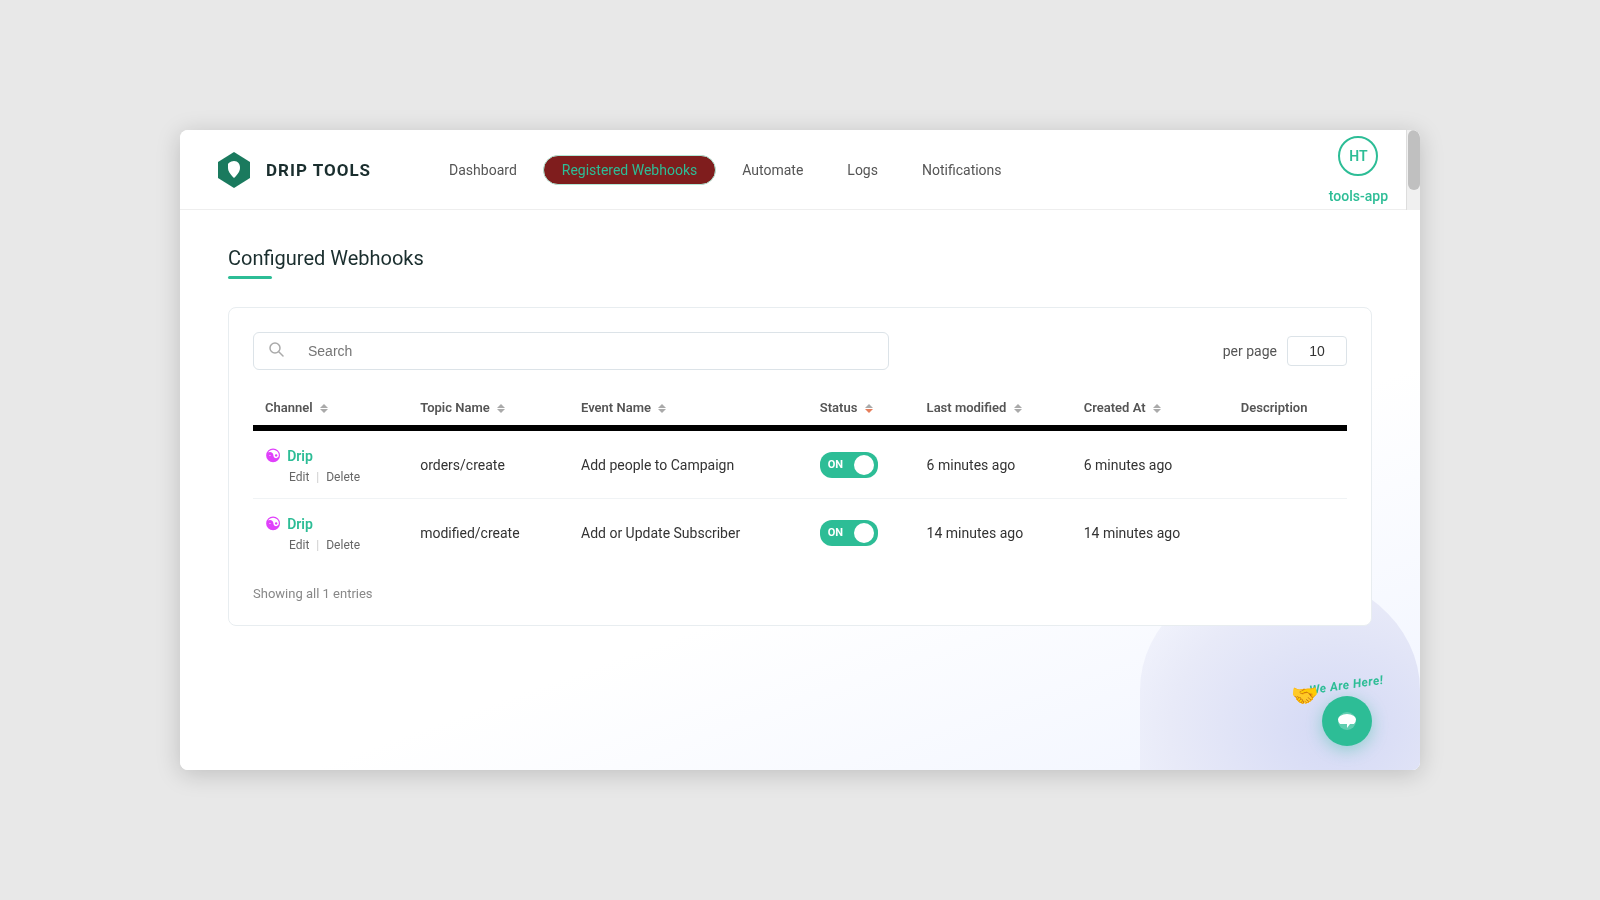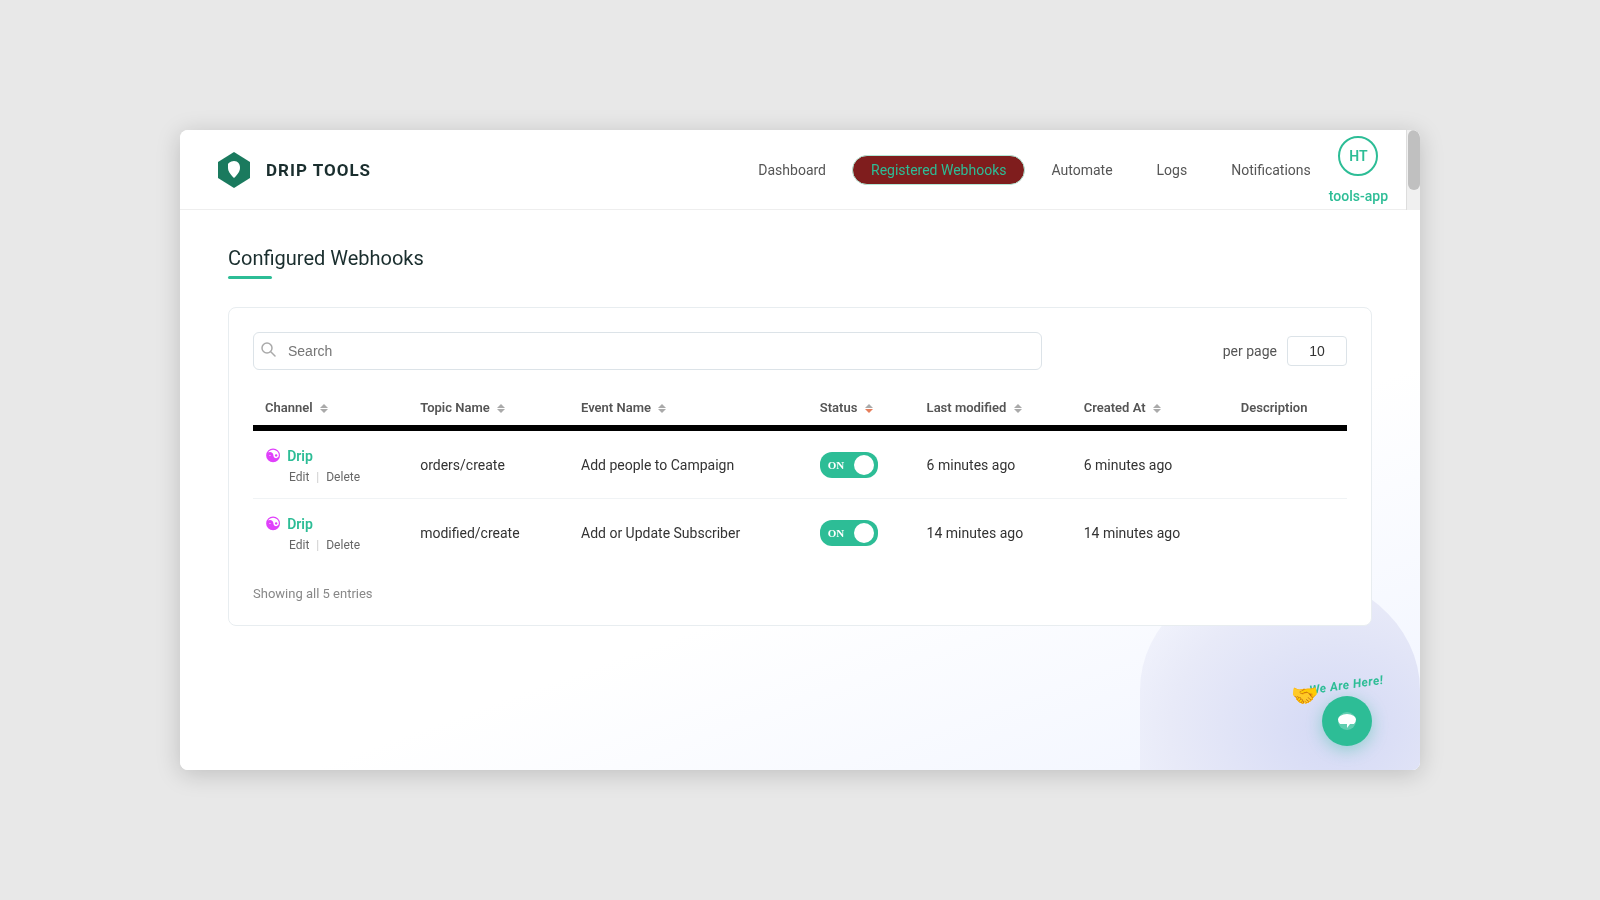--- a/index.html
+++ b/index.html
@@ -62,21 +62,20 @@
       font-size: 17px;
       font-weight: 700;
       color: #1a2e2e;
       letter-spacing: 1px;
     }
     .nav-links {
       display: flex;
       align-items: center;
       gap: 8px;
       flex: 1;
-      justify-content: flex-end;
     }
     .nav-link {
       padding: 6px 18px;
       font-size: 14px;
       color: #555;
       text-decoration: none;
       border-radius: 20px;
       cursor: pointer;
     }
     .nav-link.active {
@@ -141,23 +140,23 @@
       display: flex;
       align-items: center;
       justify-content: space-between;
       margin-bottom: 20px;
     }
     .search-box {
       display: flex;
       align-items: center;
       border: 1px solid #dce3e8;
       border-radius: 6px;
-      padding: 8px 6px;
-      width: 789px;
-      gap: 12px;
+      padding: 8px 14px;
+      width: 636px;
+      gap: 24px;
     }
     .search-icon-wrap {
       color: #aaa;
       font-size: 16px;
     }
     .search-input {
       border: none;
       outline: none;
       font-size: 14px;
       color: #555;
@@ -250,21 +249,20 @@
       color: #666;
       text-decoration: none;
       cursor: pointer;
     }
     .channel-actions .divider { margin: 0 4px; color: #ccc; }
     
     .toggle-wrap {
       display: flex;
       align-items: flex-end;
       gap: 0;
-      font-family: Liberation Serif, serif;
     }
     .toggle {
       display: inline-flex;
       align-items: center;
       background: #2dbd96;
       border-radius: 12px;
       padding: 2px 4px 2px 8px;
       min-width: 58px;
       height: 26px;
       cursor: pointer;
@@ -499,21 +497,21 @@
                 </div>
               </div>
             </td>
             <td>14 minutes ago</td>
             <td>14 minutes ago</td>
             <td></td>
           </tr>
         </tbody>
       </table>
 
-      <div class="showing-entries">Showing all 5 entries</div>
+      <div class="showing-entries">Showing all 1 entries</div>
     </div>
 
     <div class="chat-widget">
       <div style="position:relative; display:flex; flex-direction:column; align-items:center;">
         <span class="chat-bubble-text" style="font-style:italic; color:#2dbd96; font-size:12px; transform:rotate(-8deg); display:inline-block; margin-bottom:4px;">We Are Here!</span>
         <span class="chat-emoji">🤝</span>
         <div class="chat-btn">
           <svg width="22" height="22" viewBox="0 0 22 22">
             <circle cx="11" cy="11" r="9" fill="#fff" opacity="0.25"></circle>
             <path d="M4 6 Q11 2 18 6 Q22 9 18 14 L14 14 L11 18 L11 14 L4 14 Q0 9 4 6Z" fill="#fff"></path>

